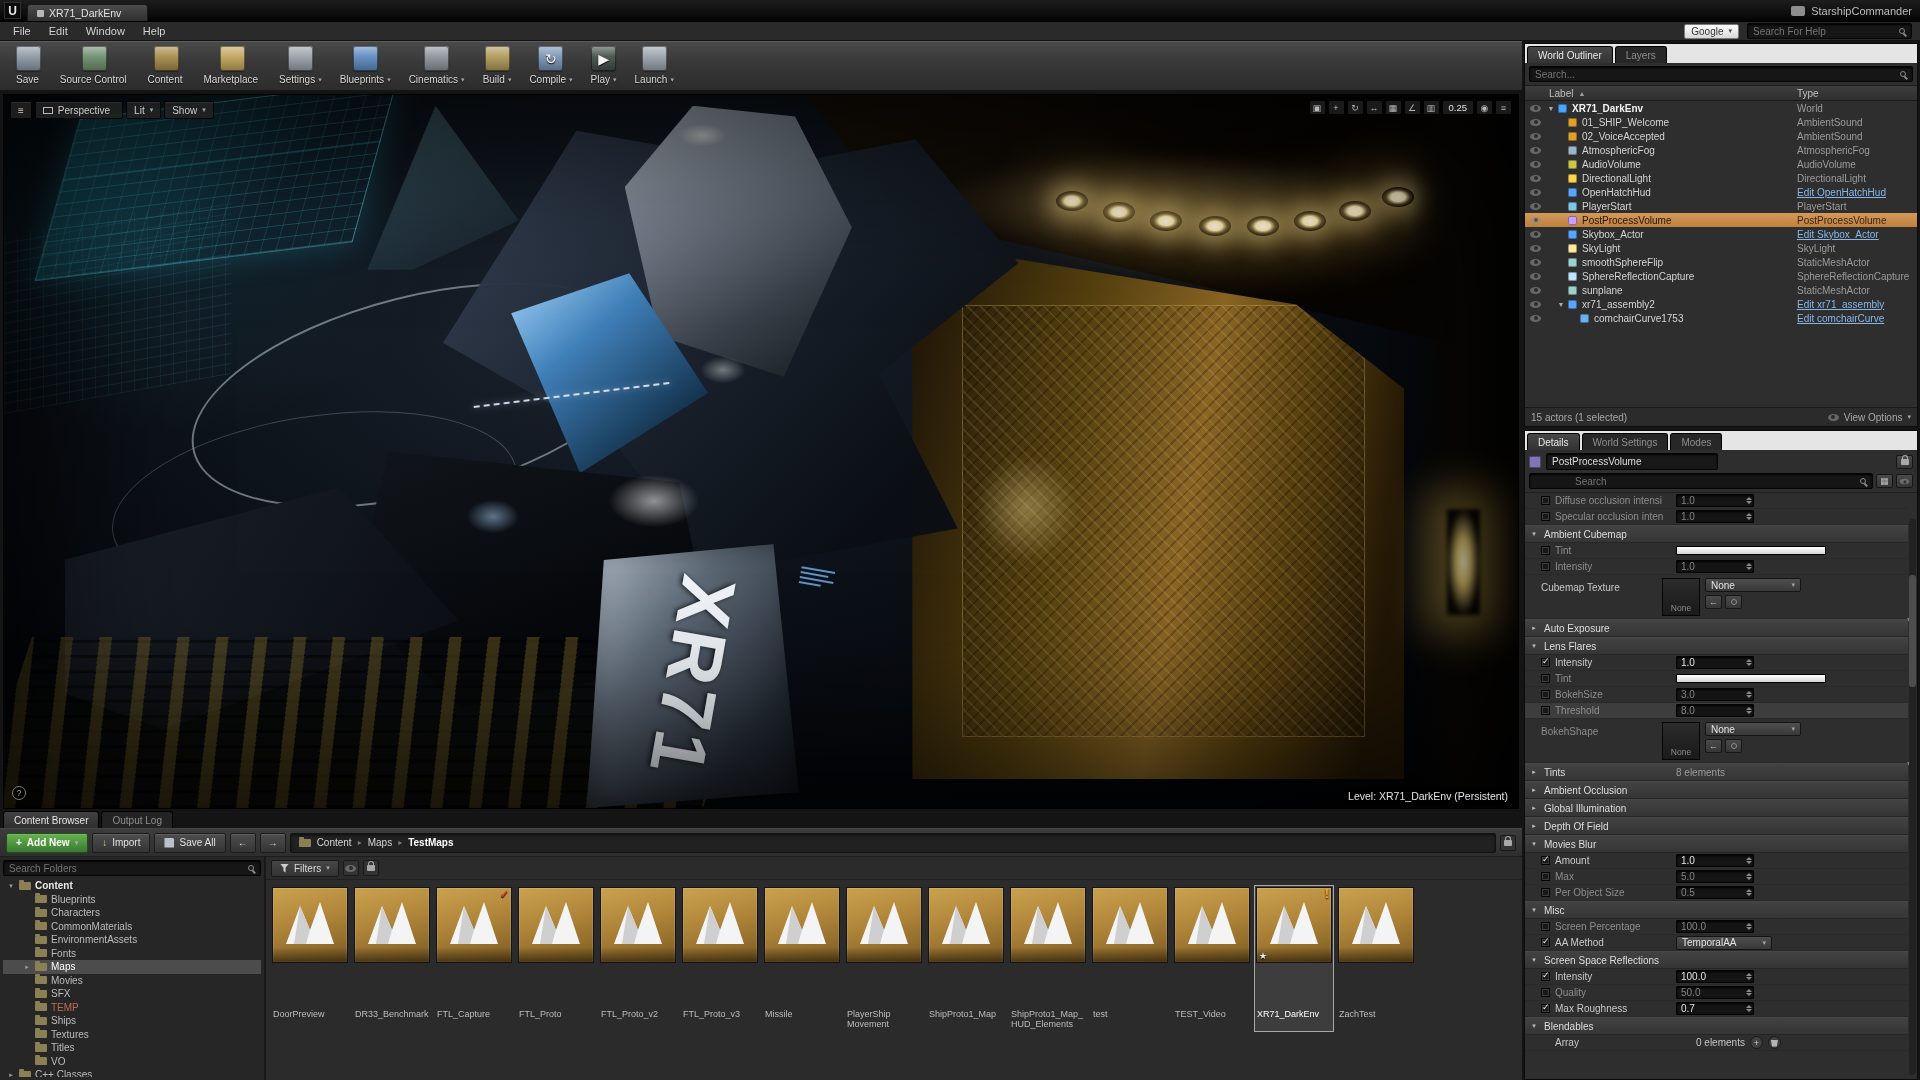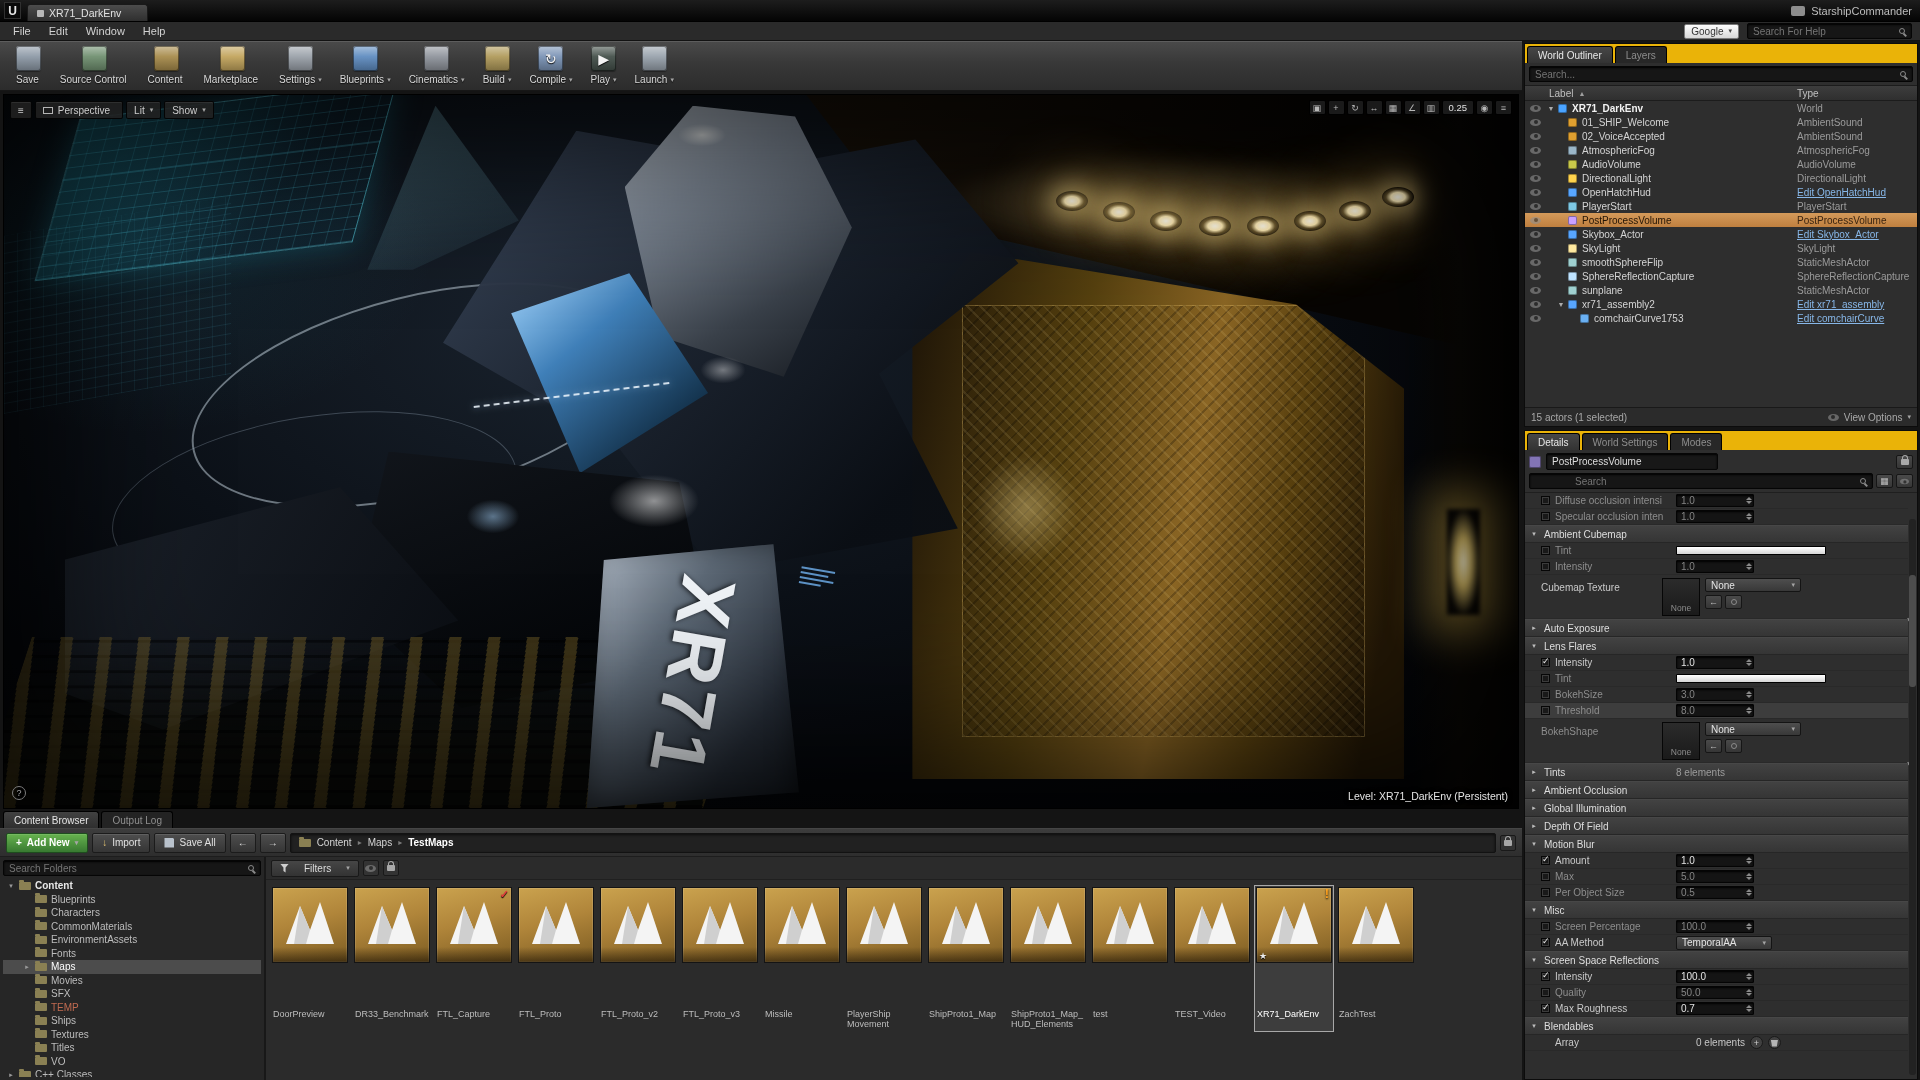--- a/index.html
+++ b/index.html
@@ -173,21 +173,21 @@
   .tree { flex:1; overflow:hidden; margin-top:3px; font-size:10px; }
   .tree-row { height:13.5px; display:flex; align-items:center; gap:4px; padding-left:4px; color:#bdbdbd; }
   .tree-row.sel { background:#4c4c4c; color:#fff; }
   .tree-row.ind1 { padding-left:20px; }
   .tree-row .bold { font-weight:bold; color:#e8e8e8; }
   .t-arrow { width:8px; flex:none; font-size:7px; color:#9a9a9a; text-align:center; }
   .fold { width:12px; height:8px; flex:none; background:#8a8053; border-radius:1px; position:relative; }
   .fold::before { content:""; position:absolute; top:-2px; left:0; width:5px; height:2px; background:inherit; border-radius:1px 1px 0 0; }
   .cb-main { flex:1; min-width:0; display:flex; flex-direction:column; }
   .filter-row { height:23px; flex:none; display:flex; align-items:center; gap:4px; padding:0 5px; border-bottom:1px solid #202020; }
-  .filters-btn { height:17px; display:flex; align-items:center; gap:15px; padding:0 8px; font-size:10px; color:#dcdcdc;
+  .filters-btn { height:17px; display:flex; align-items:center; gap:5px; padding:0 8px; font-size:10px; color:#dcdcdc;
                  background:linear-gradient(#464646,#333); border:1px solid #191919; border-radius:2px; }
   .funnel { width:9px; height:9px; background:#cfcfcf; clip-path:polygon(0 0,100% 0,62% 45%,62% 100%,38% 82%,38% 45%); }
   .asset-search { flex:1; }
   .mini-sq { width:16px; height:16px; flex:none; background:#333; border:1px solid #191919; border-radius:2px;
              display:flex; align-items:center; justify-content:center; color:#9a9a9a; font-size:9px; }
   .asset-grid { flex:1; display:flex; flex-wrap:wrap; align-content:flex-start; gap:2px; padding:5px 4px; overflow:hidden; }
   .asset { width:80px; padding:1px; border:1px solid transparent; }
   .asset.sel { background:#3d3d3d; border-color:#a8a8a8; }
   .thumb { width:76px; height:76px; margin:0 auto; position:relative; border:1px solid #141414;
            background:linear-gradient(165deg,#caa24e 0%,#b0853a 45%,#7c5c22 100%);
@@ -198,21 +198,21 @@
   .badge { position:absolute; top:0; right:2px; font-weight:bold; font-size:11px; text-shadow:0 1px 1px #000; z-index:2; }
   .alert { position:absolute; top:-2px; right:2px; color:#ffa21f; font-weight:bold; font-size:13px; text-shadow:0 1px 2px #000; z-index:2; }
   .star { position:absolute; left:2px; bottom:1px; color:#ececec; font-size:9px; text-shadow:0 1px 1px #000; z-index:2; }
   .asset-label { font-size:9px; line-height:1.15; color:#bdbdbd; padding:2px 1px 0; min-height:23px; overflow-wrap:anywhere;margin-top:44px; }
   .asset.sel .asset-label { color:#fff; }
 
   
   .panel { background:#2e2e2e; border:1px solid #0c0c0c; display:flex; flex-direction:column; }
   .outliner { height:384px; flex:none; }
   .details { flex:1; min-height:0; }
-  .ptabs { height:19px; flex:none; background:#eab308; display:flex; align-items:flex-end; gap:2px; padding:0 2px; }
+  .ptabs { height:19px; flex:none; background:#e5e5e5; display:flex; align-items:flex-end; gap:2px; padding:0 2px; }
   .ptab { height:17px; padding:0 10px; display:flex; align-items:center; font-size:10px; border-radius:3px 3px 0 0;
           background:#272727; color:#8d8d8d; border:1px solid #000; border-bottom:none; }
   .ptab.active { background:linear-gradient(#474747,#333); color:#e8e8e8; }
   .pad { padding:3px 4px; }
   .ol-header { height:16px; flex:none; display:flex; align-items:center; font-size:10px; color:#c0c0c0;
                background:linear-gradient(#3d3d3d,#2f2f2f); border-top:1px solid #1c1c1c; border-bottom:1px solid #1c1c1c; padding-left:24px; }
   .ol-hlabel { flex:1; display:flex; align-items:center; gap:5px; }
   .sort-arrow { font-size:7px; color:#9f9f9f; }
   .ol-htype { width:120px; flex:none; }
   .ol-rows { flex:1; overflow:hidden; position:relative; }
@@ -1216,21 +1216,21 @@
             </div>
 
             <div class="d-cat">
               <span class="d-arrow">▸</span>
               <span>Depth Of Field</span>
               <span class="d-cat-extra"></span>
             </div>
 
             <div class="d-cat">
               <span class="d-arrow">▾</span>
-              <span>Motion Blur</span>
+              <span>Movies Blur</span>
               <span class="d-cat-extra"></span>
             </div>
 
             <div class="d-row">
               <span class="cbx on"></span>
               <span class="d-label">Amount</span>
               <span class="spin">
                 <span class="spin-val">1.0</span>
                 <span class="spin-ud">
                   <i class="up"></i>

